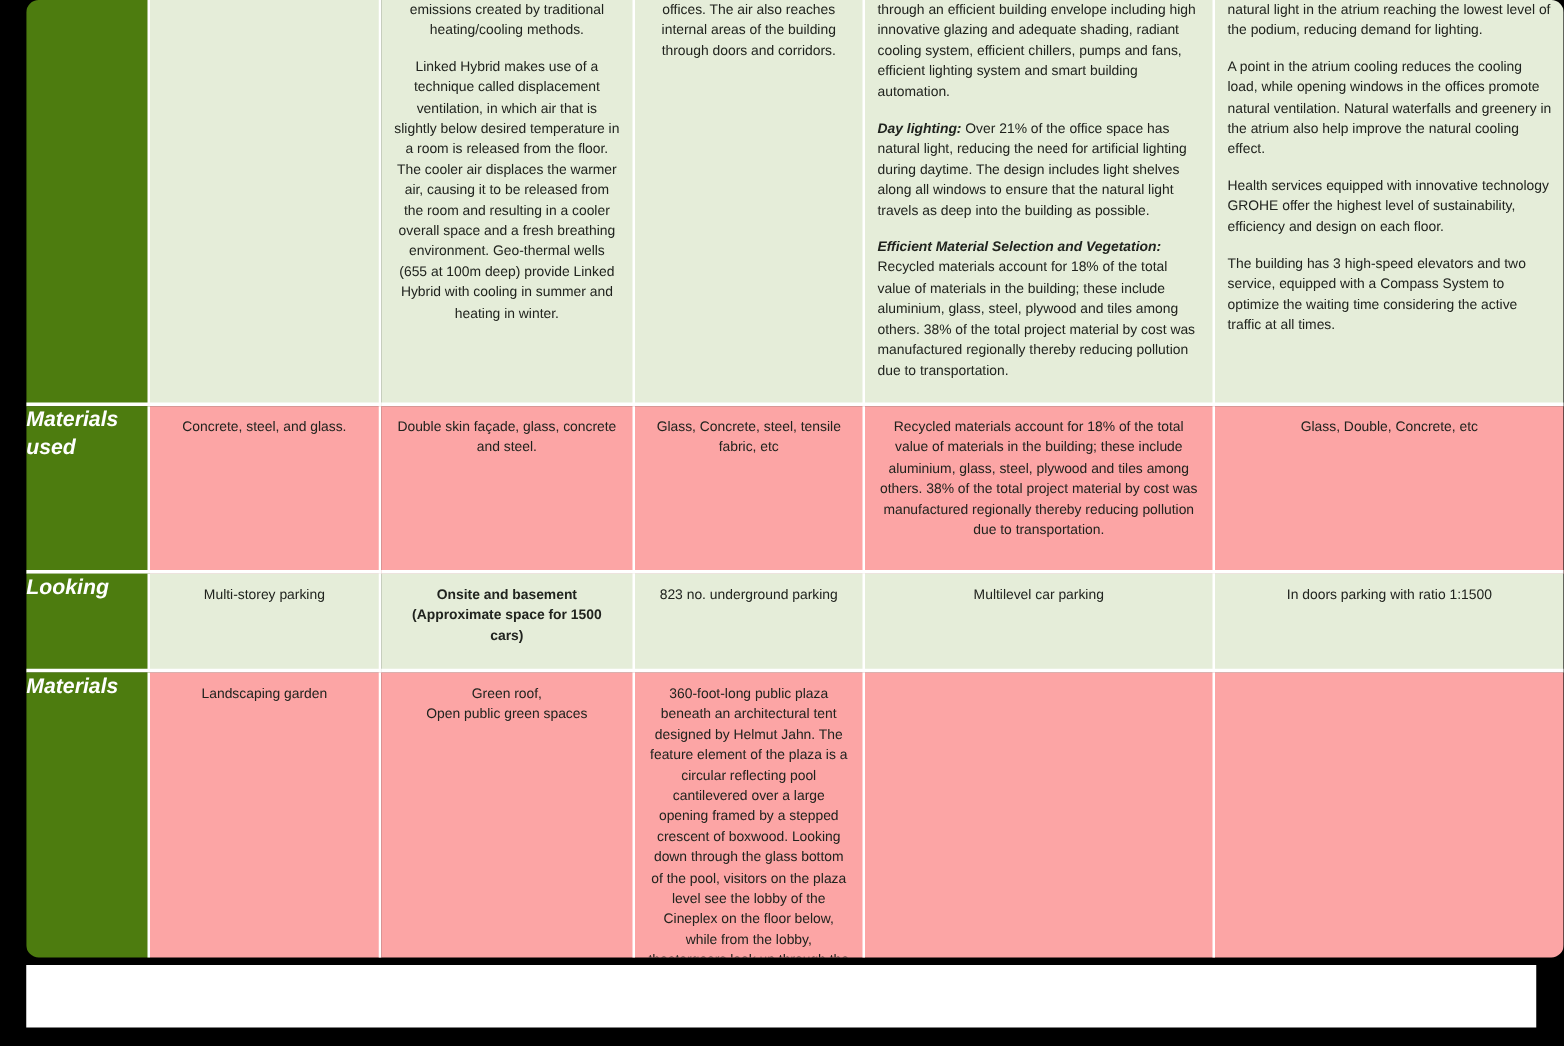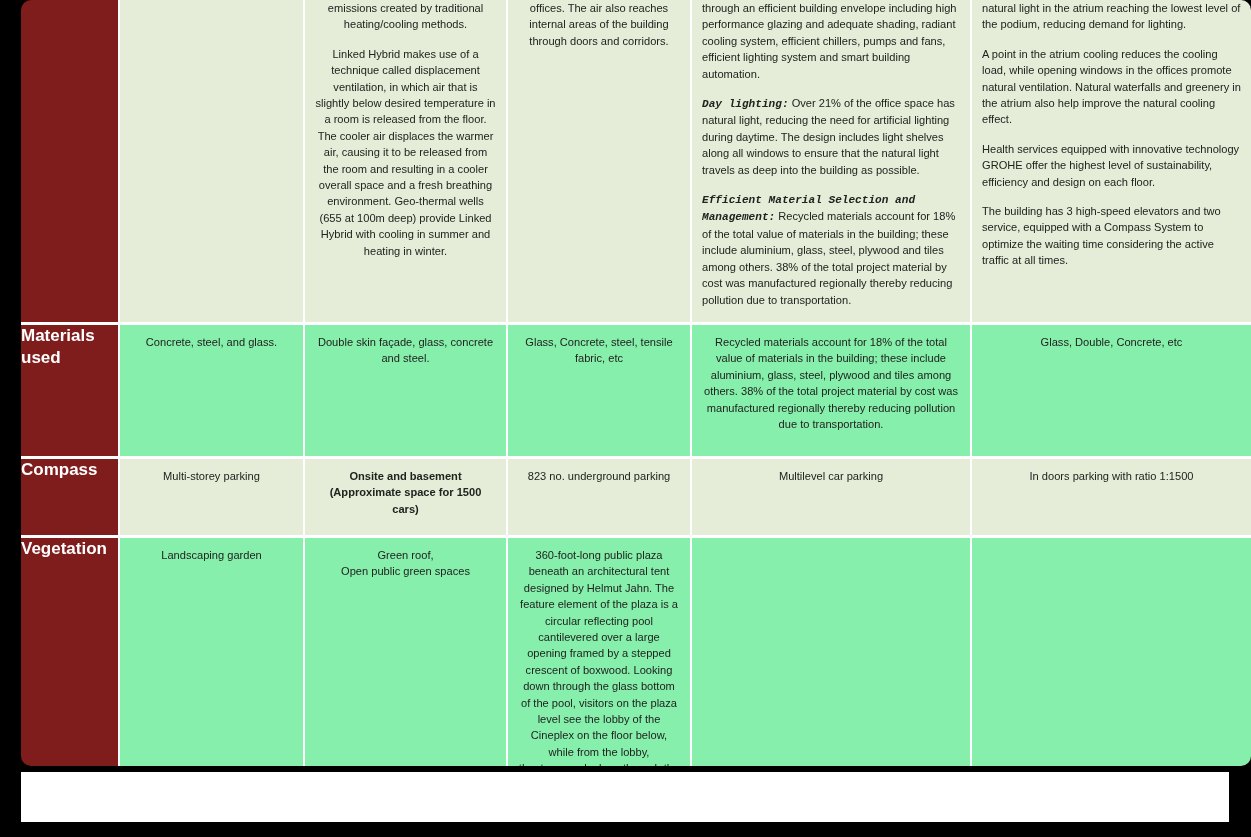--- a/index.html
+++ b/index.html
@@ -49,49 +49,49 @@
   table.comparison td {
     vertical-align: top;
     padding: 0;
     border-right: 2px solid #ffffff;
     border-bottom: 3px solid #ffffff;
   }
   table.comparison td:last-child { border-right: none; }
 
   
   td.rowhead {
-    background: #7f1d1d;
+    background: #4d7c0f;
     color: #ffffff;
     font-size: 17px;
     line-height: 1.32;
     font-weight: 700;
     padding: 10px 9px 10px 9px;
     vertical-align: top;
     border-right: 2px solid #ffffff;
+    font-style: italic;
   }
   td.rowhead.top-cut { padding-top: 0; }
 
   
   td.tint-light { background: #e5edd9; }
-  td.tint-mid   { background: #86efac; }
+  td.tint-mid   { background: #fca5a5; }
 
   .cell-inner {
     padding: 9px 10px 10px 10px;
     color: #20231e;
     font-size: 11.1px;
     line-height: 1.48;
     text-align: center;
   }
   .cell-inner.left { text-align: left; }
   .cell-inner p { margin: 0 0 13px 0; }
   .cell-inner p:last-child { margin-bottom: 0; }
   .cell-inner .lede {
     font-weight: 700;
     font-style: italic;
-    font-family: Liberation Mono, monospace;
   }
 
   
   tr.row-clipped td { height: 322px; }
   tr.row-clipped .cell-inner { padding-top: 0; }
 
   tr.row-materials td  { height: 131px; }
   tr.row-parking td    { height: 76px; }
   tr.row-vegetation td { height: 229px; }
 
@@ -132,23 +132,23 @@
                 <p><span>Linked Hybrid makes use of a technique called displacement ventilation, in which air that is slightly below desired temperature in a room is released from the floor. The cooler air displaces the warmer air, causing it to be released from the room and resulting in a cooler overall space and a fresh breathing environment. Geo-thermal wells (655 at 100m deep) provide Linked Hybrid with cooling in summer and heating in winter.</span></p>
               </div>
             </td>
             <td class="tint-light">
               <div class="cell-inner">
                 <p><span>offices. The air also reaches internal areas of the building through doors and corridors.</span></p>
               </div>
             </td>
             <td class="tint-light">
               <div class="cell-inner left">
-                <p><span>through an efficient building envelope including high performance glazing and adequate shading, radiant cooling system, efficient chillers, pumps and fans, efficient lighting system and smart building automation.</span></p>
+                <p><span>through an efficient building envelope including high innovative glazing and adequate shading, radiant cooling system, efficient chillers, pumps and fans, efficient lighting system and smart building automation.</span></p>
                 <p><span class="lede">Day lighting:</span><span> Over 21% of the office space has natural light, reducing the need for artificial lighting during daytime. The design includes light shelves along all windows to ensure that the natural light travels as deep into the building as possible.</span></p>
-                <p><span class="lede">Efficient Material Selection and Management:</span><span> Recycled materials account for 18% of the total value of materials in the building; these include aluminium, glass, steel, plywood and tiles among others. 38% of the total project material by cost was manufactured regionally thereby reducing pollution due to transportation.</span></p>
+                <p><span class="lede">Efficient Material Selection and Vegetation:</span><span> Recycled materials account for 18% of the total value of materials in the building; these include aluminium, glass, steel, plywood and tiles among others. 38% of the total project material by cost was manufactured regionally thereby reducing pollution due to transportation.</span></p>
               </div>
             </td>
             <td class="tint-light">
               <div class="cell-inner left">
                 <p><span>natural light in the atrium reaching the lowest level of the podium, reducing demand for lighting.</span></p>
                 <p><span>A point in the atrium cooling reduces the cooling load, while opening windows in the offices promote natural ventilation. Natural waterfalls and greenery in the atrium also help improve the natural cooling effect.</span></p>
                 <p><span>Health services equipped with innovative technology GROHE offer the highest level of sustainability, efficiency and design on each floor.</span></p>
                 <p><span>The building has 3 high-speed elevators and two service, equipped with a Compass System to optimize the waiting time considering the active traffic at all times.</span></p>
               </div>
             </td>
@@ -175,21 +175,21 @@
                 <p><span>Recycled materials account for 18% of the total value of materials in the building; these include aluminium, glass, steel, plywood and tiles among others. 38% of the total project material by cost was manufactured regionally thereby reducing pollution due to transportation.</span></p>
               </div>
             </td>
             <td class="tint-mid">
               <div class="cell-inner">
                 <p><span>Glass, Double, Concrete, etc</span></p>
               </div>
             </td>
           </tr>
           <tr class="row-parking">
-            <td class="rowhead">Compass</td>
+            <td class="rowhead">Looking</td>
             <td class="tint-light">
               <div class="cell-inner">
                 <p><span>Multi-storey parking</span></p>
               </div>
             </td>
             <td class="tint-light">
               <div class="cell-inner">
                 <p><span style="white-space: pre-line; font-weight: bold;">Onsite and basement
 (Approximate space for 1500 cars)</span></p>
               </div>
@@ -204,21 +204,21 @@
                 <p><span>Multilevel car parking</span></p>
               </div>
             </td>
             <td class="tint-light">
               <div class="cell-inner">
                 <p><span>In doors parking with ratio 1:1500</span></p>
               </div>
             </td>
           </tr>
           <tr class="row-vegetation">
-            <td class="rowhead">Vegetation</td>
+            <td class="rowhead">Materials</td>
             <td class="tint-mid">
               <div class="cell-inner">
                 <p><span>Landscaping garden</span></p>
               </div>
             </td>
             <td class="tint-mid">
               <div class="cell-inner">
                 <p><span style="white-space: pre-line;">Green roof,
 Open public green spaces</span></p>
               </div>

